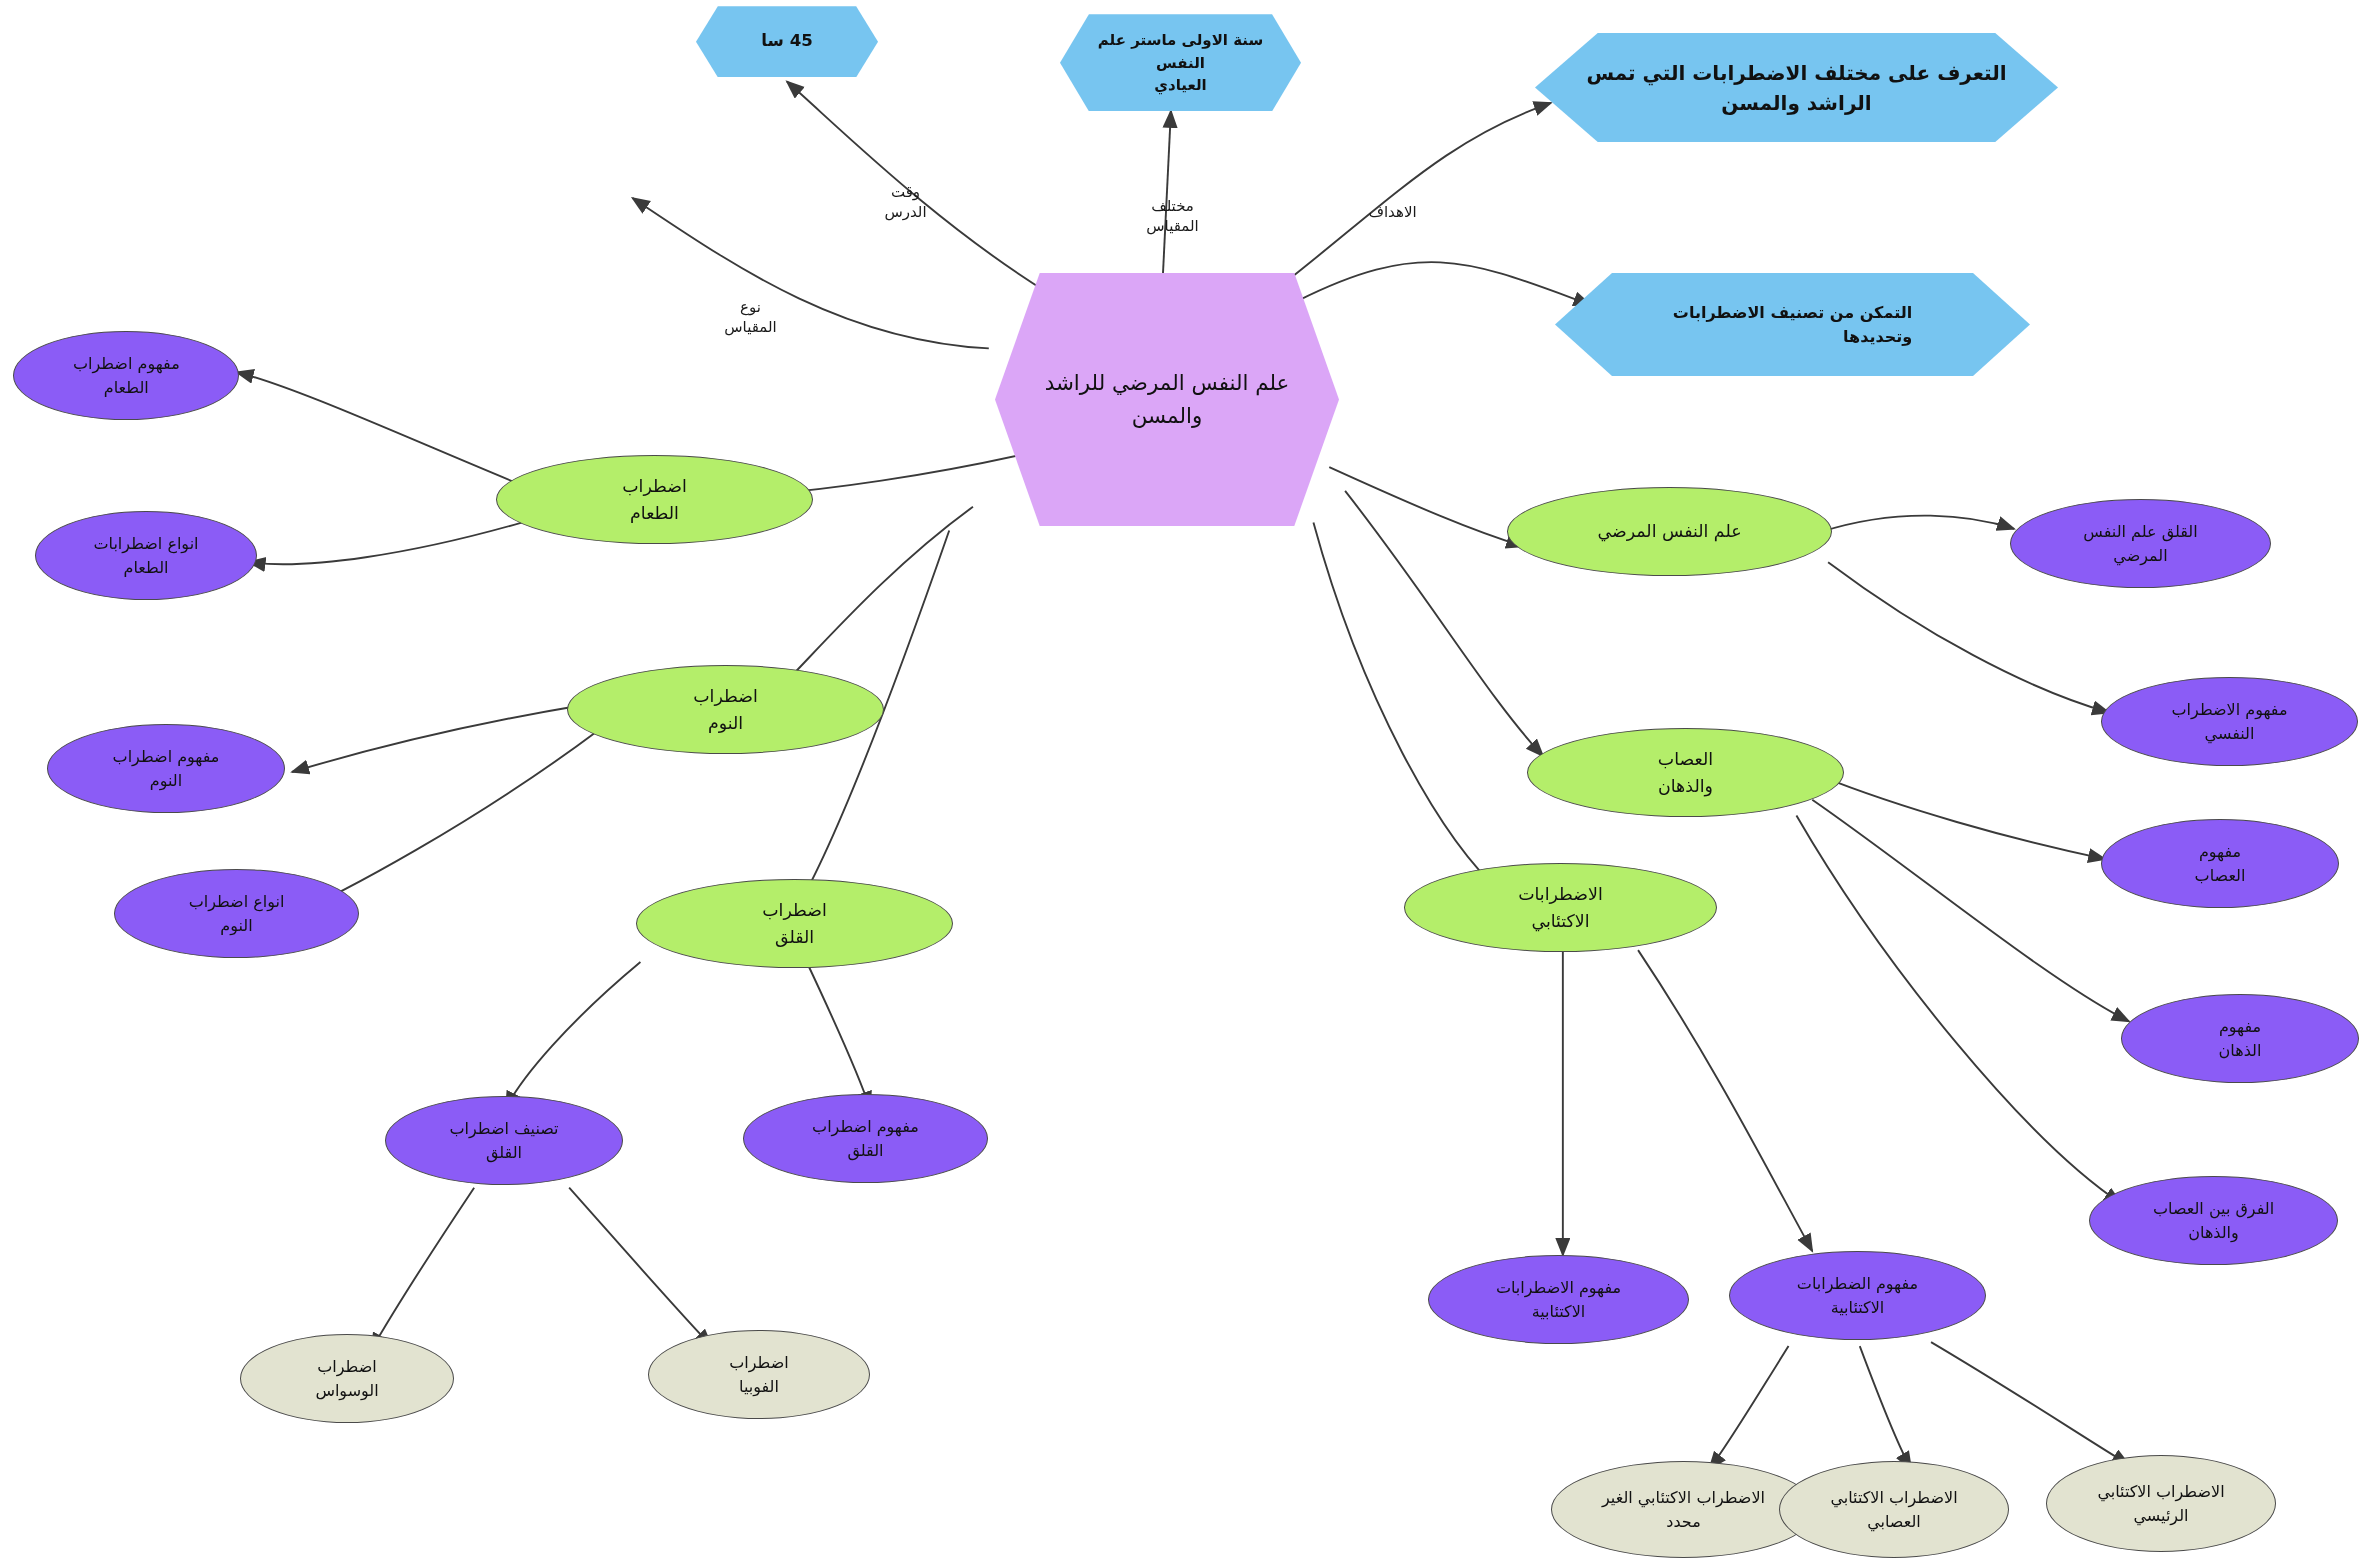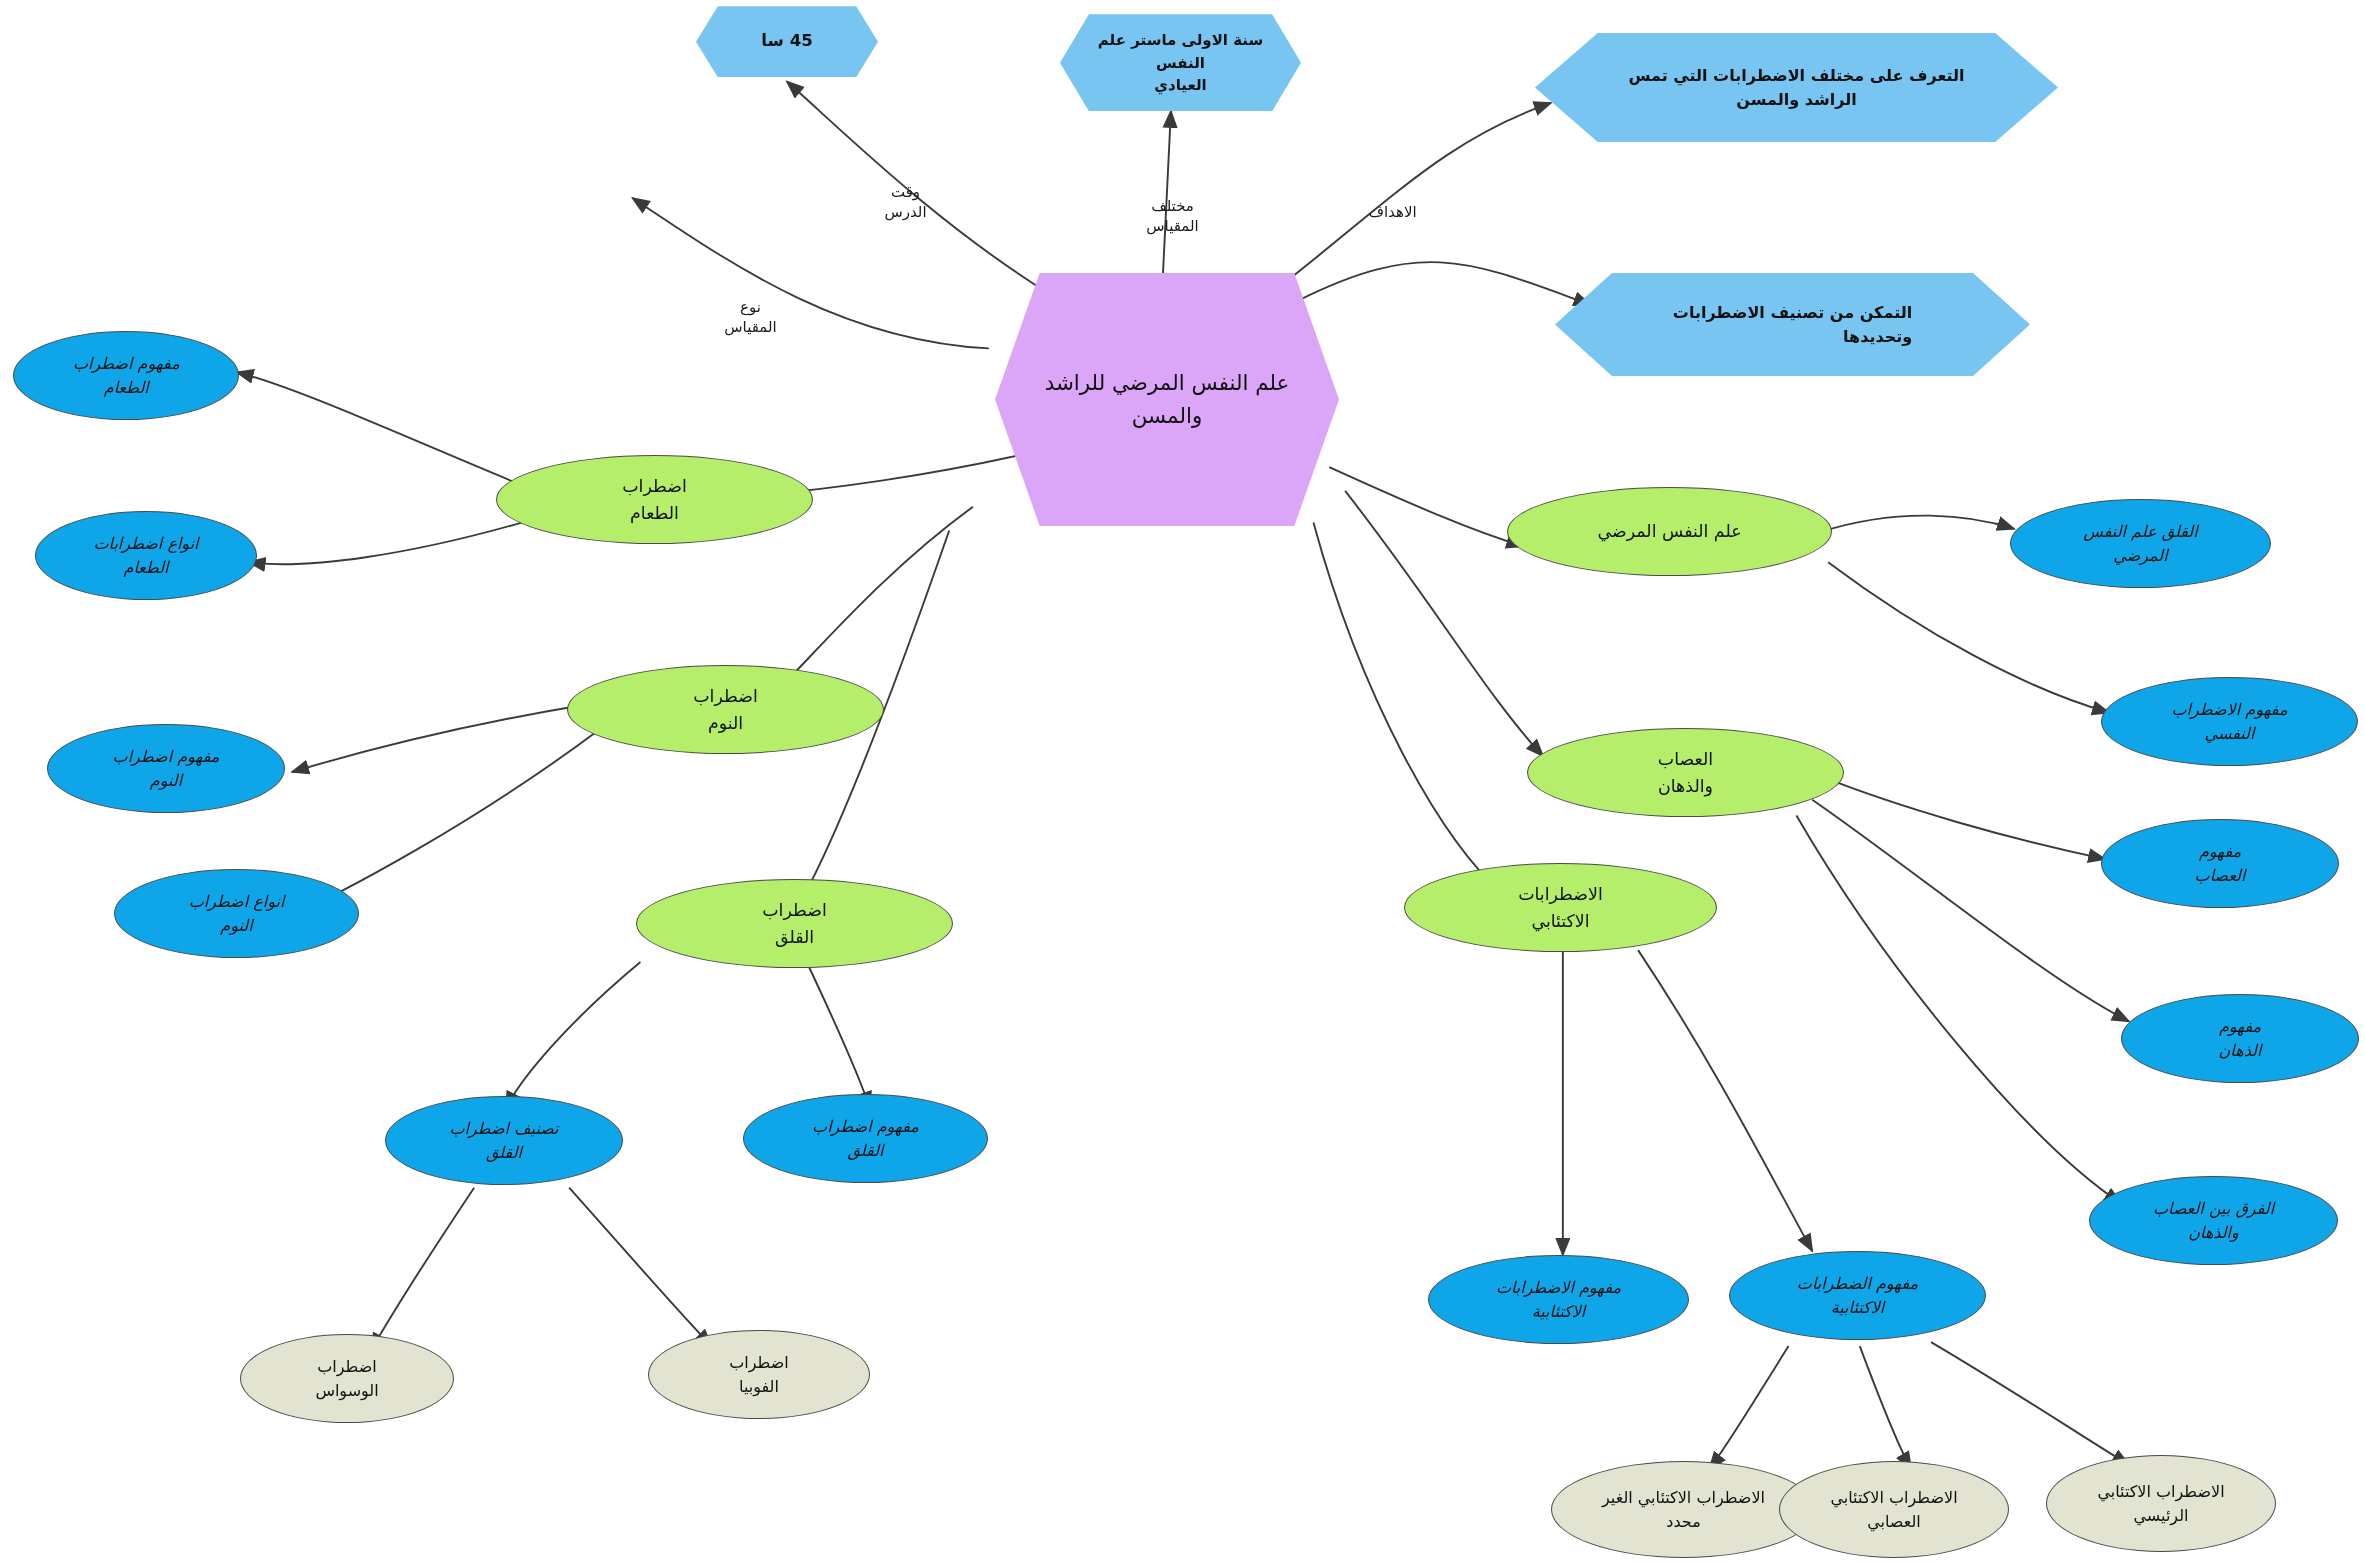--- a/index.html
+++ b/index.html
@@ -50,21 +50,21 @@
     clip-path:polygon(12% 0%,88% 0%,100% 50%,88% 100%,12% 100%,0% 50%);
     filter:drop-shadow(0 0 0.5px #3a3a3a);
     font-weight:bold;
   }
   .hex-purple{
     background:#dba6f7;
     clip-path:polygon(13% 0%,87% 0%,100% 50%,87% 100%,13% 100%,0% 50%);
     filter:drop-shadow(0 0 0.6px #3a3a3a);
   }
   .green{background:#b4ee6a;}
-  .pink{background:#0ea5e9;font-style:italic;}
+  .pink{background:#8b5cf6;}
   .olive{background:#e2e3d0;}
   .edge-label{
     position:absolute;
     font-size:15px;
     color:#1a1a1a;
     text-align:center;
     white-space:pre-line;
     line-height:1.35;
   }
 </style>
@@ -134,21 +134,21 @@
   <div class="hexwrap hex-blue" style="left:697px;top:6.3px;width:182px;height:71px;font-size:16.6px;">
     <span>45 سا</span>
   </div>
 
 
   <div class="hexwrap hex-blue" style="left:1061px;top:14.3px;width:241px;height:97px;font-size:15px;">
     <span>سنة الاولى ماستر علم النفس
 العيادي</span>
   </div>
 
-  <div class="hexwrap hex-blue" style="left:1536px;top:33px;width:523px;height:109px;font-size:16px;">
+  <div class="hexwrap hex-blue" style="left:1536px;top:33px;width:523px;height:109px;font-size:20px;">
     <span>التعرف على مختلف الاضطرابات التي تمس
 الراشد والمسن</span>
   </div>
 
   <div class="hexwrap hex-blue" style="left:1556px;top:273px;width:475px;height:103px;font-size:16px;text-align:right;">
     <span>التمكن من تصنيف الاضطرابات
 وتحديدها</span>
   </div>
 
   <div class="hexwrap hex-purple" style="left:996px;top:273px;width:344px;height:253px;font-size:21.4px;">

